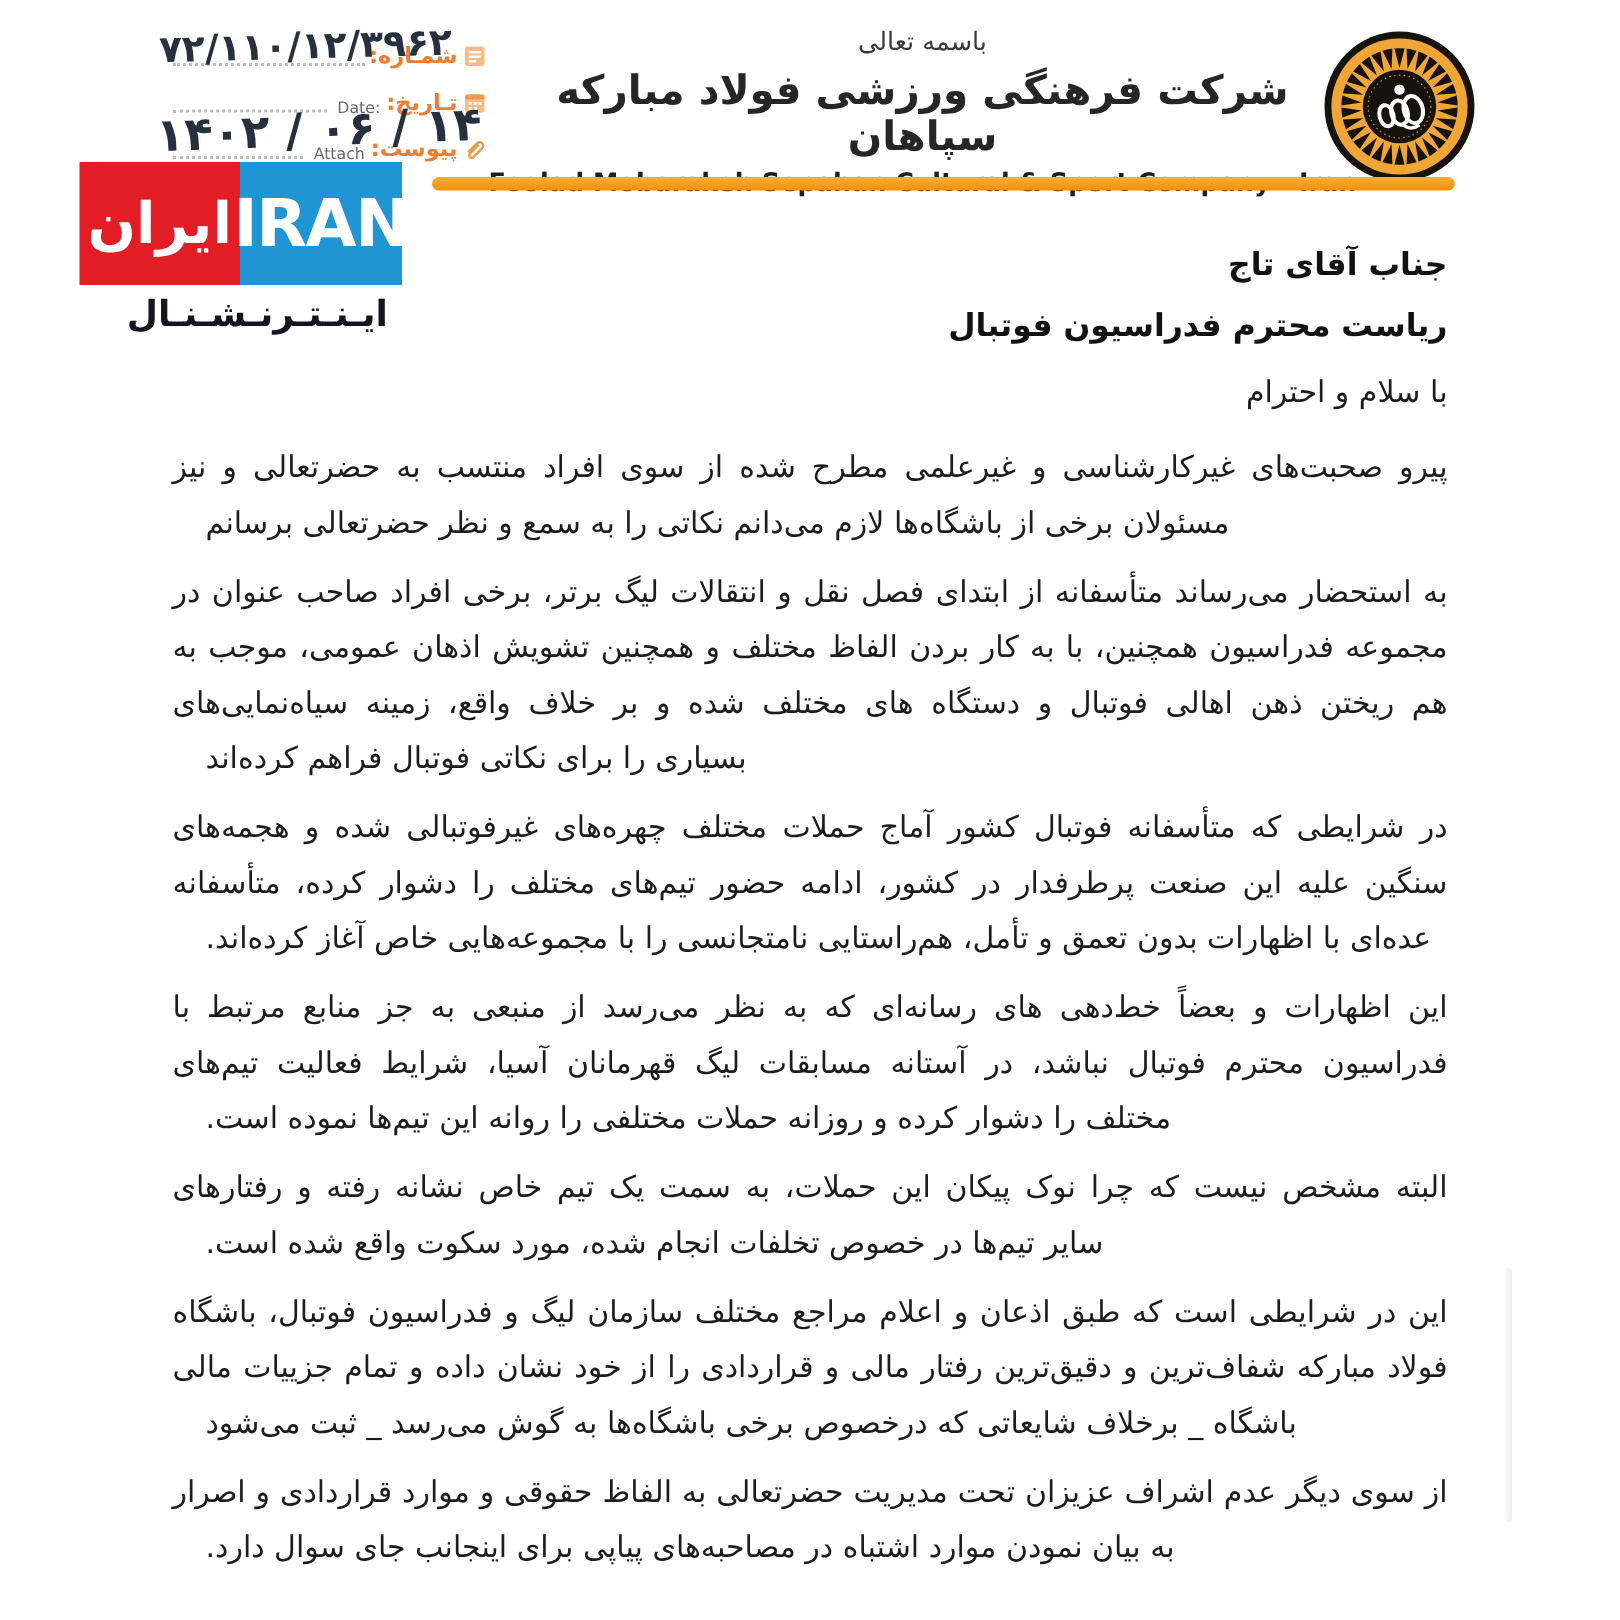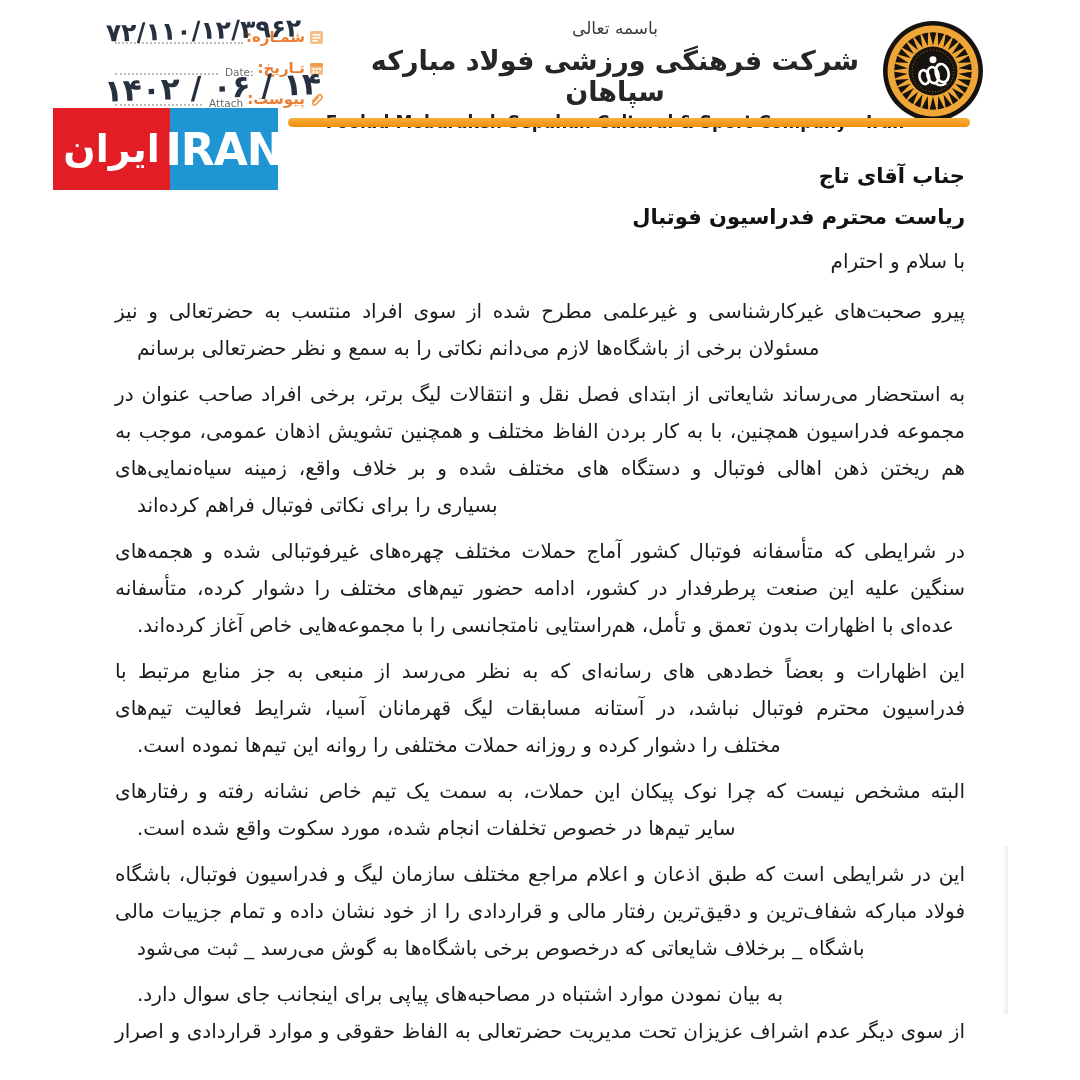--- a/index.html
+++ b/index.html
@@ -40,21 +40,21 @@
   
   .rule{position:absolute;left:288px;top:118px;width:682px;height:9px;border-radius:5px;
     background:linear-gradient(180deg,var(--accent-orange-light),var(--accent-orange));}
 
   
   .club-logo{position:absolute;left:882px;top:20px;width:102px;height:102px;}
 
   
   .watermark{position:absolute;left:53px;top:108px;width:237px;z-index:5;}
   .wm-boxes{display:flex;height:82px;}
-  .wm-red{width:117px;background:var(--wm-red);color:#fff;display:flex;align-items:center;justify-content:center;
+  .wm-red{width:107px;background:var(--wm-red);color:#fff;display:flex;align-items:center;justify-content:center;
     font-size:38px;font-weight:bold;direction:rtl;}
   .wm-blue{width:108px;background:var(--wm-blue);color:#fff;display:flex;align-items:center;justify-content:center;
     font-size:44px;font-weight:bold;letter-spacing:-1px;}
   .wm-sub{margin-top:3px;text-align:center;font-size:24px;font-weight:bold;color:#15151f;direction:rtl;background:#fff;padding:2px 0 4px;}
 
   
   .letter-body{position:absolute;left:115px;top:156px;width:850px;direction:rtl;color:var(--ink);}
   .recipient{font-weight:bold;font-size:21px;line-height:41px;text-align:right;color:#121212;}
   .greeting{font-size:20px;line-height:46px;text-align:right;}
   .para{margin-top:9px;}
@@ -129,33 +129,34 @@
     </g>
   </svg>
 
   <div class="rule"></div>
 
   <div class="watermark">
     <div class="wm-boxes">
       <div class="wm-red">ایران</div>
       <div class="wm-blue">IRAN</div>
     </div>
+    <div class="wm-sub">ایـنـتـرنـشـنـال</div>
   </div>
 
   <div class="letter-body">
     <div class="recipient">جناب آقای تاج</div>
     <div class="recipient">ریاست محترم فدراسیون فوتبال</div>
     <div class="greeting">با سلام و احترام</div>
     <div id="paragraphs">
         <div class="para">
           <div class="line full">پیرو صحبت‌های غیرکارشناسی و غیرعلمی مطرح شده از سوی افراد منتسب به حضرتعالی و نیز</div>
           <div class="line last">مسئولان برخی از باشگاه‌ها لازم می‌دانم نکاتی را به سمع و نظر حضرتعالی برسانم</div>
         </div>
         <div class="para">
-          <div class="line full">به استحضار می‌رساند شایعاتی از ابتدای فصل نقل و انتقالات لیگ برتر، برخی افراد صاحب عنوان در</div>
+          <div class="line full">به استحضار می‌رساند متأسفانه از ابتدای فصل نقل و انتقالات لیگ برتر، برخی افراد صاحب عنوان در</div>
           <div class="line full">مجموعه فدراسیون همچنین، با به کار بردن الفاظ مختلف و همچنین تشویش اذهان عمومی، موجب به</div>
           <div class="line full">هم ریختن ذهن اهالی فوتبال و دستگاه های مختلف شده و بر خلاف واقع، زمینه سیاه‌نمایی‌های</div>
           <div class="line last">بسیاری را برای نکاتی فوتبال فراهم کرده‌اند</div>
         </div>
         <div class="para">
           <div class="line full">در شرایطی که متأسفانه فوتبال کشور آماج حملات مختلف چهره‌های غیرفوتبالی شده و هجمه‌های</div>
           <div class="line full">سنگین علیه این صنعت پرطرفدار در کشور، ادامه حضور تیم‌های مختلف را دشوار کرده، متأسفانه</div>
           <div class="line last">عده‌ای با اظهارات بدون تعمق و تأمل، هم‌راستایی نامتجانسی را با مجموعه‌هایی خاص آغاز کرده‌اند.</div>
         </div>
         <div class="para">
@@ -166,20 +167,20 @@
         <div class="para">
           <div class="line full">البته مشخص نیست که چرا نوک پیکان این حملات، به سمت یک تیم خاص نشانه رفته و رفتارهای</div>
           <div class="line last">سایر تیم‌ها در خصوص تخلفات انجام شده، مورد سکوت واقع شده است.</div>
         </div>
         <div class="para">
           <div class="line full">این در شرایطی است که طبق اذعان و اعلام مراجع مختلف سازمان لیگ و فدراسیون فوتبال، باشگاه</div>
           <div class="line full">فولاد مبارکه شفاف‌ترین و دقیق‌ترین رفتار مالی و قراردادی را از خود نشان داده و تمام جزییات مالی</div>
           <div class="line last">باشگاه _ برخلاف شایعاتی که درخصوص برخی باشگاه‌ها به گوش می‌رسد _ ثبت می‌شود</div>
         </div>
         <div class="para">
+          <div class="line full">از سوی دیگر عدم اشراف عزیزان تحت مدیریت حضرتعالی به الفاظ حقوقی و موارد قراردادی و اصرار</div>
           <div class="line last">به بیان نمودن موارد اشتباه در مصاحبه‌های پیاپی برای اینجانب جای سوال دارد.</div>
-          <div class="line full">از سوی دیگر عدم اشراف عزیزان تحت مدیریت حضرتعالی به الفاظ حقوقی و موارد قراردادی و اصرار</div>
         </div>
       </div>
   </div>
 
   <div class="scan-shadow"></div>
 </div>
 
 </body></html>

